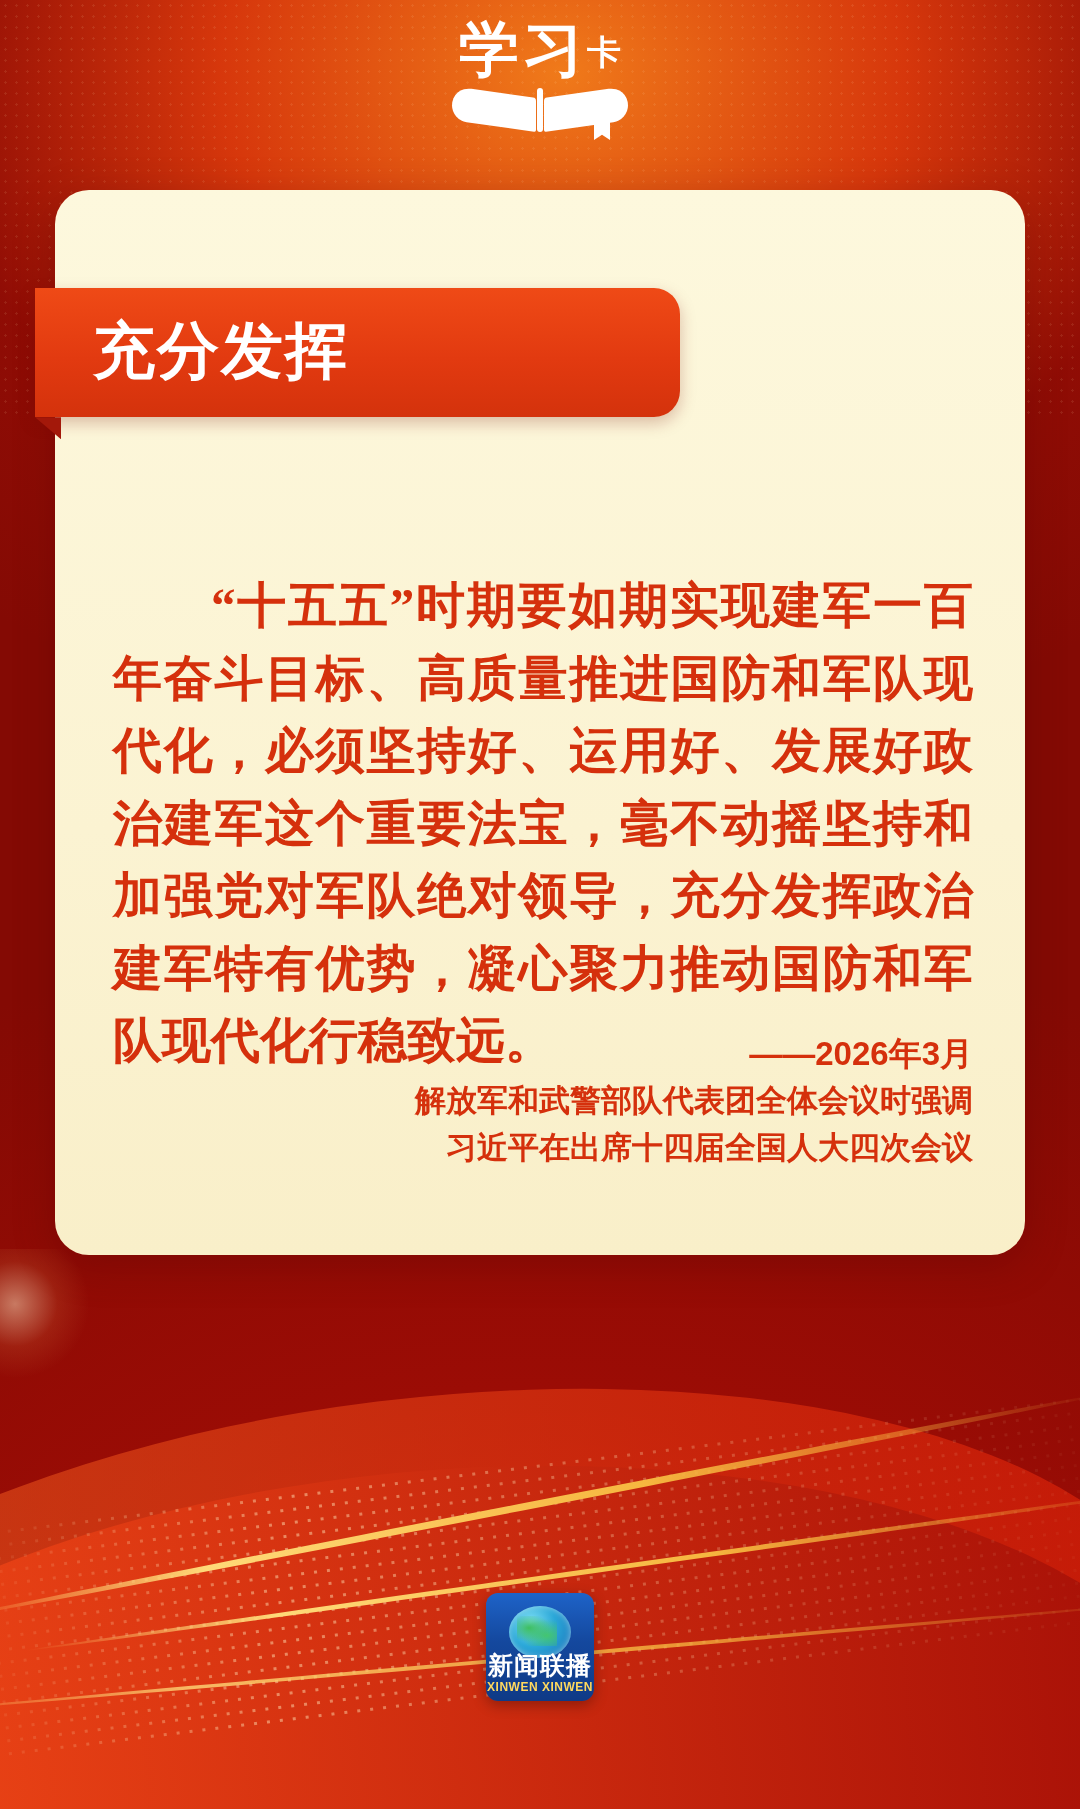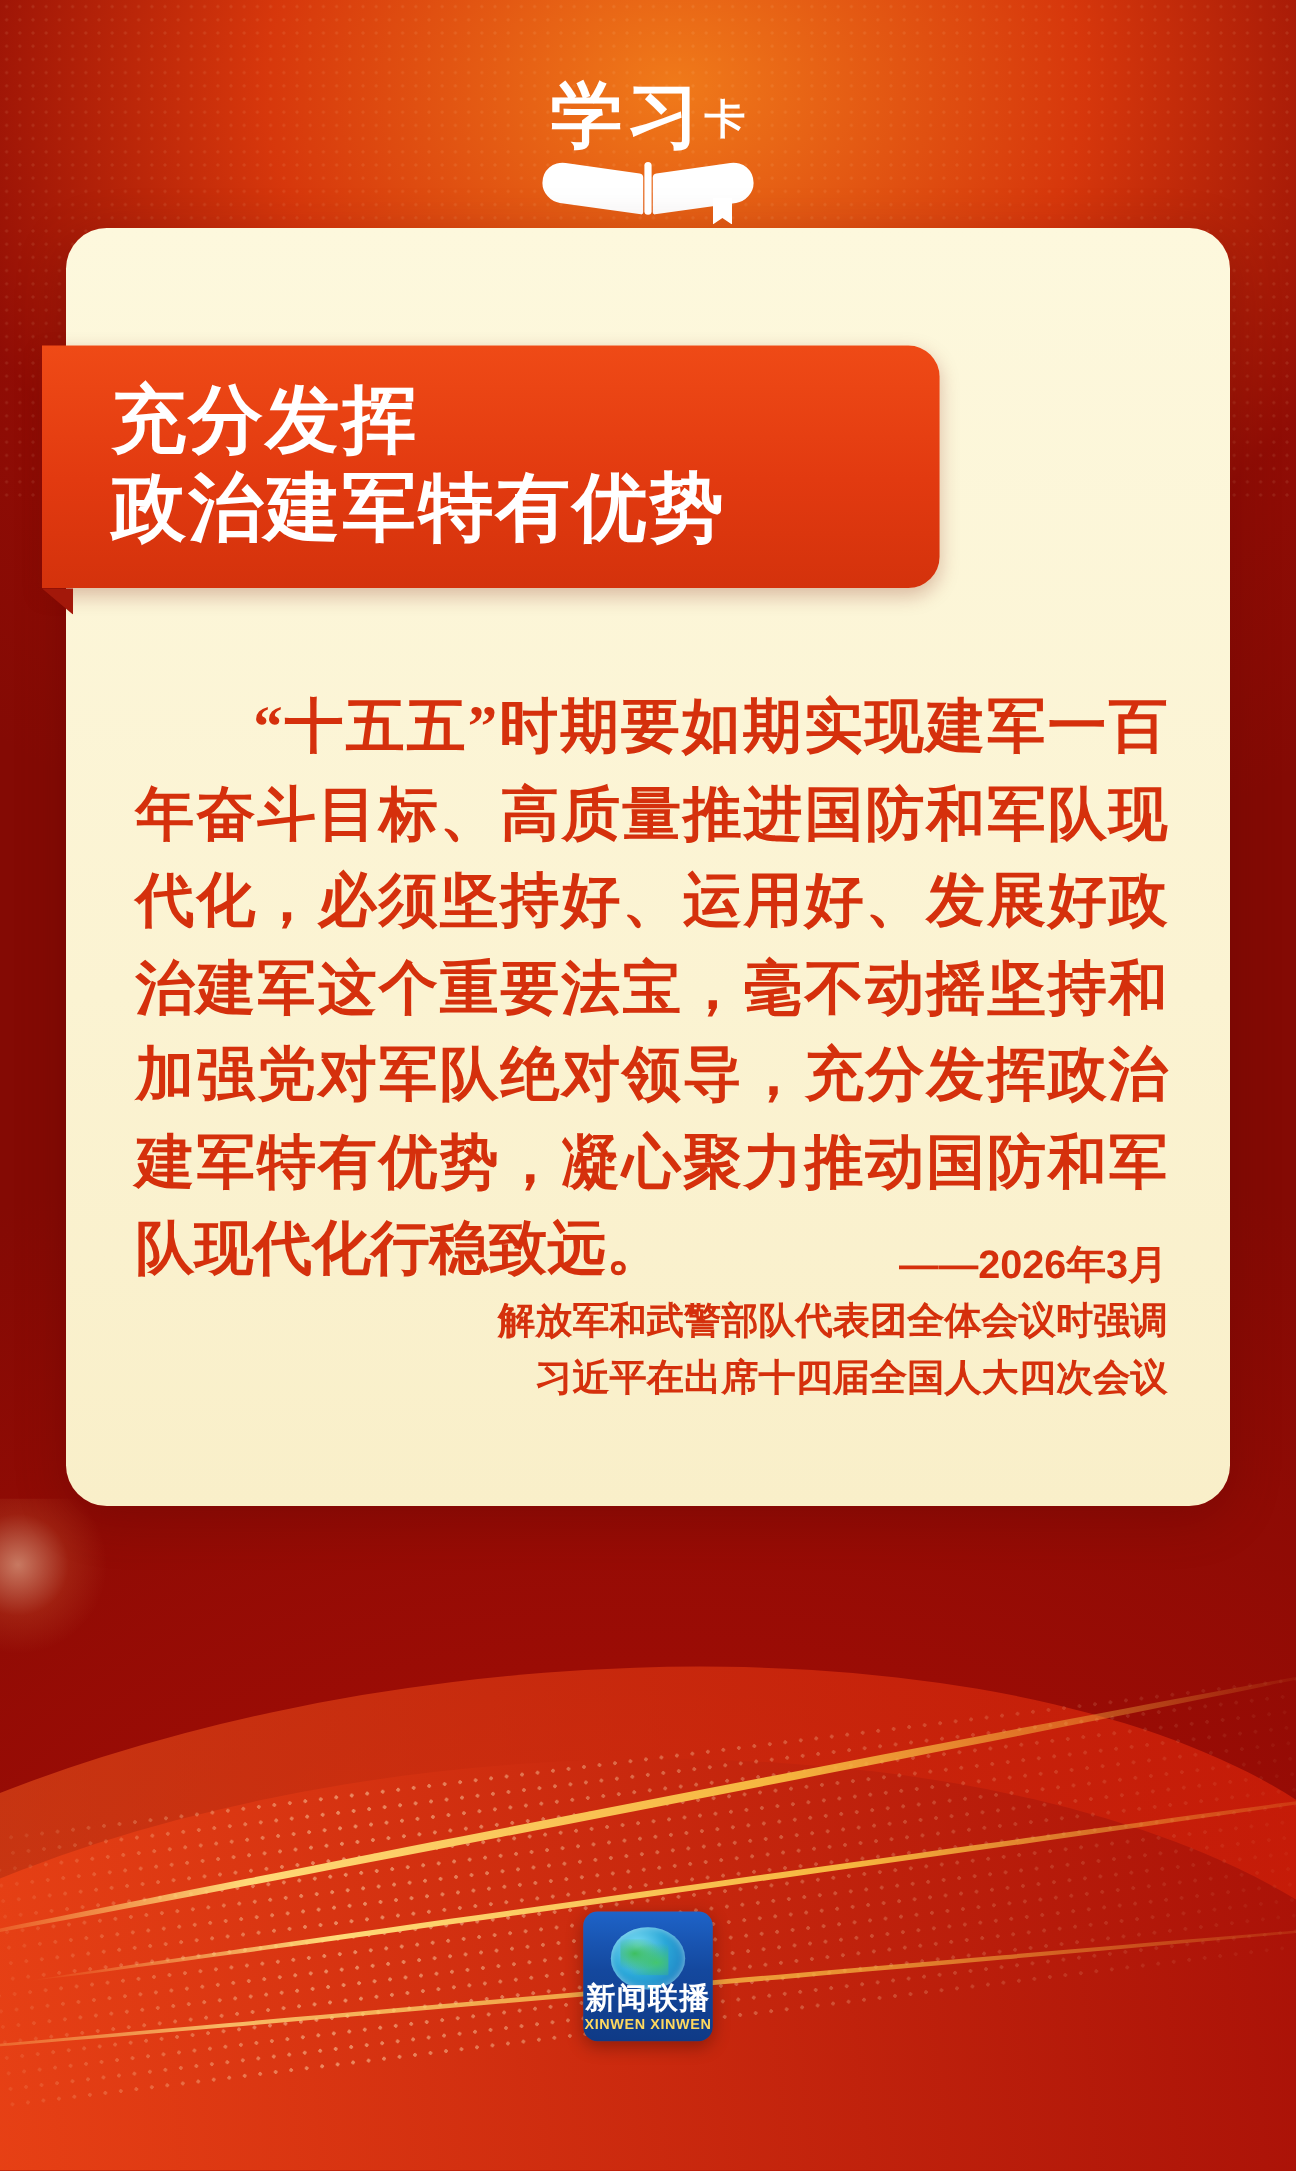--- a/index.html
+++ b/index.html
@@ -32,21 +32,20 @@
     pointer-events: none;
   }
 
   
   .header {
     position: relative;
     height: 168px;
     display: flex;
     align-items: center;
     justify-content: center;
-    margin-top: 47px;
   }
   .logo-wrap {
     position: relative;
     width: 300px;
     height: 140px;
     display: flex;
     flex-direction: column;
     align-items: center;
     justify-content: flex-start;
   }
@@ -121,21 +120,21 @@
     background: linear-gradient(180deg, #fdf8dd 0%, #fbf3d2 60%, #f9efc9 100%);
     border-radius: 34px;
     box-shadow: 0 10px 42px rgba(80,4,2,0.28);
   }
 
   
   .banner {
     position: absolute;
     left: -20px;
     top: 98px;
-    width: 748px;
+    width: 645px;
     padding: 26px 40px 30px 58px;
     box-sizing: border-box;
     background: linear-gradient(180deg, #ef4a16 0%, #e23a10 55%, #d4320c 100%);
     border-radius: 0 26px 26px 0;
     box-shadow: 0 6px 16px rgba(120,10,4,0.25);
   }
   .banner::before {
     content: "";
     position: absolute;
     left: 0;
@@ -325,21 +324,20 @@
         <div class="book-spine"></div>
         <div class="book-mark"></div>
       </div>
     </div>
   </div>
 
   <div class="card">
 
     <div class="banner">
       <div class="banner-line">充分发挥</div>
-      <div class="banner-line">政治建军特有优势</div>
     </div>
 
     <div class="quote">“十五五”时期要如期实现建军一百年奋斗目标、高质量推进国防和军队现代化，必须坚持好、运用好、发展好政治建军这个重要法宝，毫不动摇坚持和加强党对军队绝对领导，充分发挥政治建军特有优势，凝心聚力推动国防和军队现代化行稳致远。</div>
 
     <div class="attrib">
       <div class="date">——2026年3月</div>
       <div class="src">解放军和武警部队代表团全体会议时强调</div>
       <div class="src">习近平在出席十四届全国人大四次会议</div>
     </div>
 

